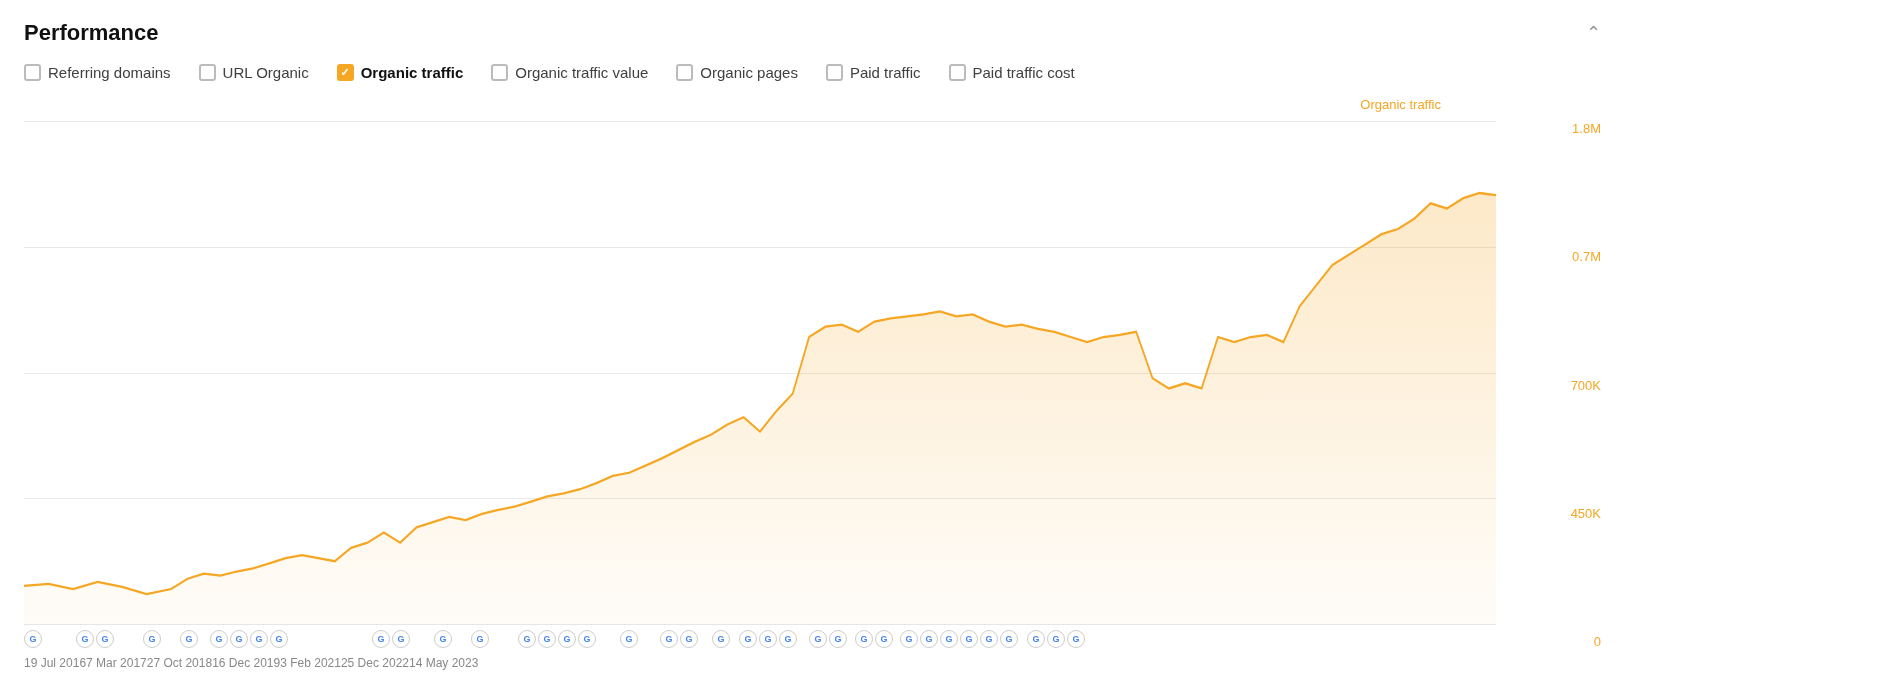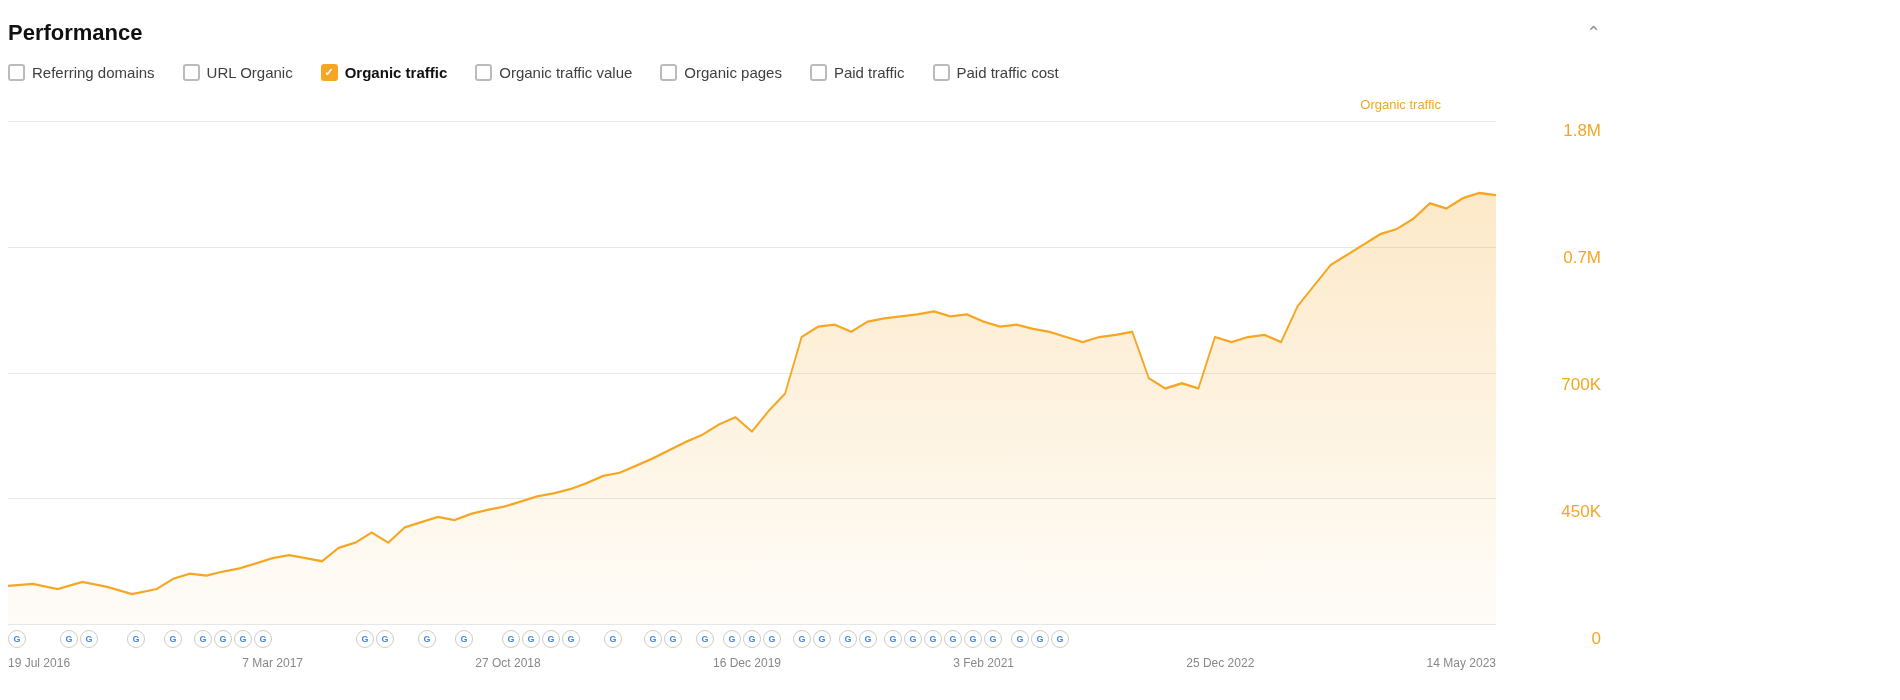--- a/index.html
+++ b/index.html
@@ -7,21 +7,21 @@
       font-family: -apple-system, BlinkMacSystemFont, 'Segoe UI', Arial, sans-serif;
       background: #fff;
       color: #333;
       width: 1900px;
       height: 700px;
       overflow: hidden;
     }
     .container {
       width: 1625px;
       height: 700px;
-      padding: 20px 24px 10px 8px;
+      padding: 20px 24px 10px 24px;
       display: flex;
       flex-direction: column;
     }
     .header-row {
       display: flex;
       align-items: center;
       justify-content: space-between;
       margin-bottom: 18px;
     }
     .title {
@@ -75,21 +75,21 @@
     .legend-item.active {
       font-weight: 700;
       color: #111;
     }
     .chart-area {
       flex: 1;
       position: relative;
       display: flex;
     }
     .y-label {
-      font-size: 17px;
+      font-size: 13px;
       color: #f5a623;
       font-weight: 500;
     }
     .chart-inner {
       flex: 1;
       position: relative;
       margin-right: 55px;
     }
     .organic-traffic-label {
       position: absolute;
@@ -239,21 +239,21 @@
             L 1160,188 L 1180,195 L 1200,200 L 1220,198 L 1240,202 L 1260,205
             L 1280,210 L 1300,215 L 1320,210 L 1340,208 L 1360,205 L 1380,250
             L 1400,260 L 1420,255 L 1440,260 L 1460,210 L 1480,215 L 1500,210
             L 1520,208 L 1540,215 L 1560,180 L 1580,160 L 1600,140 L 1620,130
             L 1640,120 L 1660,110 L 1680,105 L 1700,95 L 1720,80 L 1740,85
             L 1760,75 L 1780,70 L 1800,72
           " fill="none" stroke="#f5a623" stroke-width="2.2"></path>
         </svg>
       </div>
 
-      <div style="position:absolute;bottom:20px;left:0;right:0;display:flex;justify-content:space-between;margin-top:40px;">
+      <div style="position:absolute;bottom:20px;left:0;right:0;display:flex;justify-content:flex-start;margin-top:40px;">
         <span class="x-label">19 Jul 2016</span>
         <span class="x-label">7 Mar 2017</span>
         <span class="x-label">27 Oct 2018</span>
         <span class="x-label">16 Dec 2019</span>
         <span class="x-label">3 Feb 2021</span>
         <span class="x-label">25 Dec 2022</span>
         <span class="x-label">14 May 2023</span>
       </div>
 
       <div style="position:absolute;bottom:42px;left:0;right:0;display:flex;gap:2px;flex-wrap:nowrap;align-items:center;overflow:hidden;">

